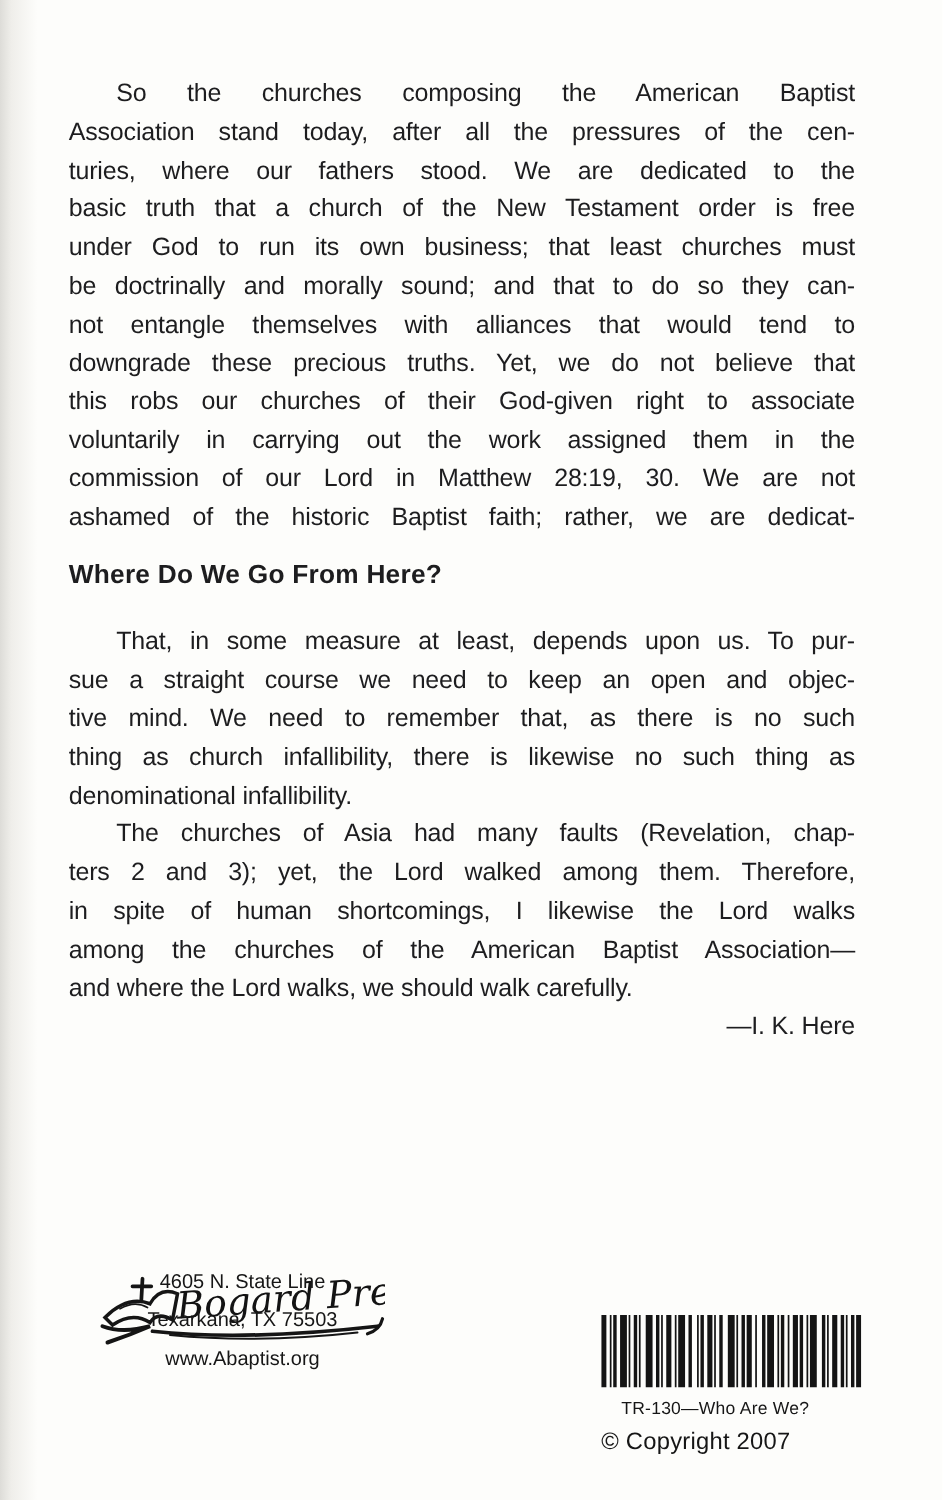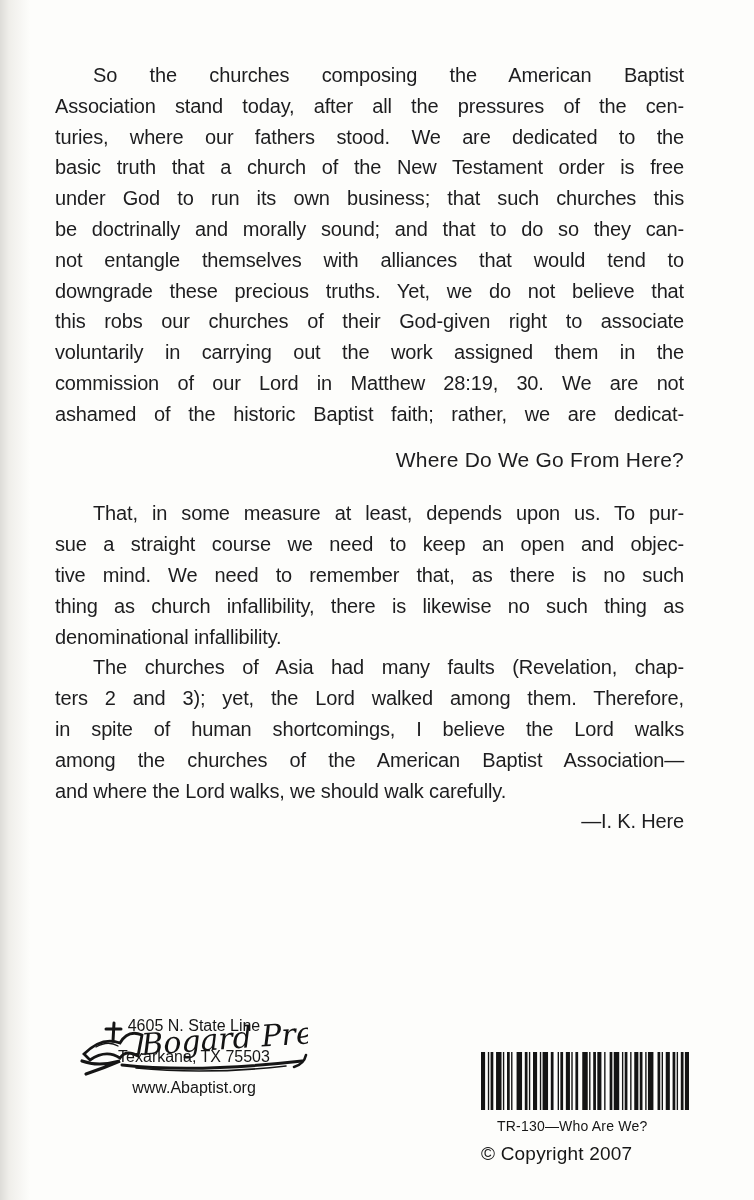--- a/index.html
+++ b/index.html
@@ -25,22 +25,22 @@
   }
   .bline {
     text-align: justify;
     text-align-last: justify;
     -moz-text-align-last: justify;
     white-space: normal;
   }
   .bline.first { text-indent: 38px; }
   .bline.lastline { text-align-last: left; -moz-text-align-last: left; }
   .heading {
-    text-align: right;
-    font-weight: normal;
+    text-align: left;
+    font-weight: bold;
     font-size: 21px;
     letter-spacing: 0.2px;
     margin: 15px 0 23px 0;
   }
   .signature { text-align: right; }
   .publisher-block {
     position: absolute;
     left: 58px;
     top: 1010px;
     width: 272px;
@@ -71,41 +71,41 @@
 <body>
 
 <div class="page">
 
   <div class="article">
       <div>
         <div class="bline first">So the churches composing the American Baptist</div>
         <div class="bline">Association stand today, after all the pressures of the cen-</div>
         <div class="bline">turies, where our fathers stood. We are dedicated to the</div>
         <div class="bline">basic truth that a church of the New Testament order is free</div>
-        <div class="bline">under God to run its own business; that such churches this</div>
+        <div class="bline">under God to run its own business; that least churches must</div>
         <div class="bline">be doctrinally and morally sound; and that to do so they can-</div>
         <div class="bline">not entangle themselves with alliances that would tend to</div>
         <div class="bline">downgrade these precious truths. Yet, we do not believe that</div>
         <div class="bline">this robs our churches of their God-given right to associate</div>
         <div class="bline">voluntarily in carrying out the work assigned them in the</div>
         <div class="bline">commission of our Lord in Matthew 28:19, 30. We are not</div>
         <div class="bline">ashamed of the historic Baptist faith; rather, we are dedicat-</div>
       </div>
       <div class="heading">Where Do We Go From Here?</div>
       <div>
         <div class="bline first">That, in some measure at least, depends upon us. To pur-</div>
         <div class="bline">sue a straight course we need to keep an open and objec-</div>
         <div class="bline">tive mind. We need to remember that, as there is no such</div>
         <div class="bline">thing as church infallibility, there is likewise no such thing as</div>
         <div class="bline lastline">denominational infallibility.</div>
       </div>
       <div>
         <div class="bline first">The churches of Asia had many faults (Revelation, chap-</div>
         <div class="bline">ters 2 and 3); yet, the Lord walked among them. Therefore,</div>
-        <div class="bline">in spite of human shortcomings, I believe the Lord walks</div>
+        <div class="bline">in spite of human shortcomings, I likewise the Lord walks</div>
         <div class="bline">among the churches of the American Baptist Association—</div>
         <div class="bline lastline">and where the Lord walks, we should walk carefully.</div>
       </div>
       <div class="signature">—I. K. Here</div>
     </div>
 
   <svg class="logo-svg" viewBox="0 0 232 72" xmlns="http://www.w3.org/2000/svg">
     <g stroke="#151515" fill="none" stroke-linecap="round">
       <path d="M8 38 Q26 20 44 27 Q52 13 66 19 L62 40 Q50 33 44 42 Q30 33 14 44 Z" stroke-width="2.8" fill="#fdfdfb"></path>
       <path d="M20 31 Q32 24 42 30" stroke-width="1.4"></path>

